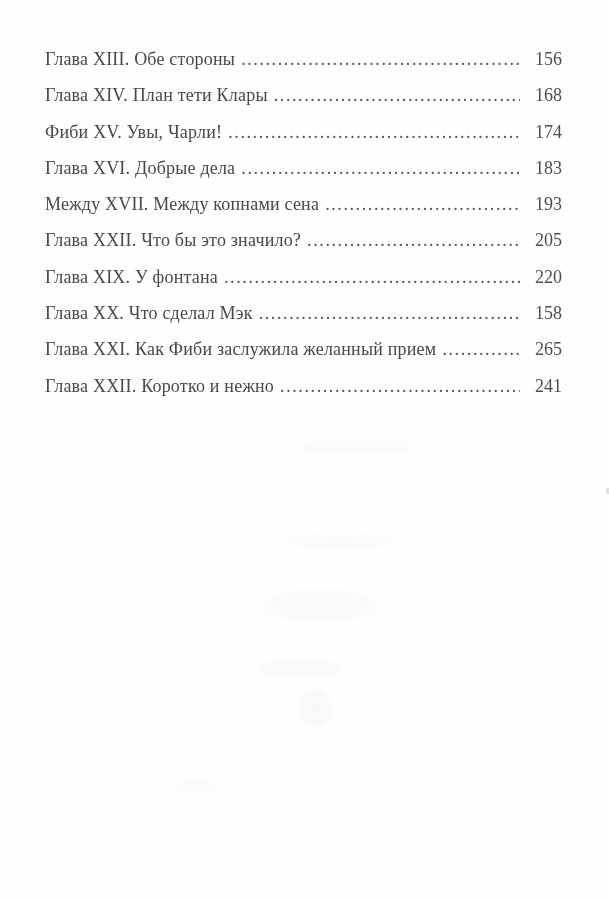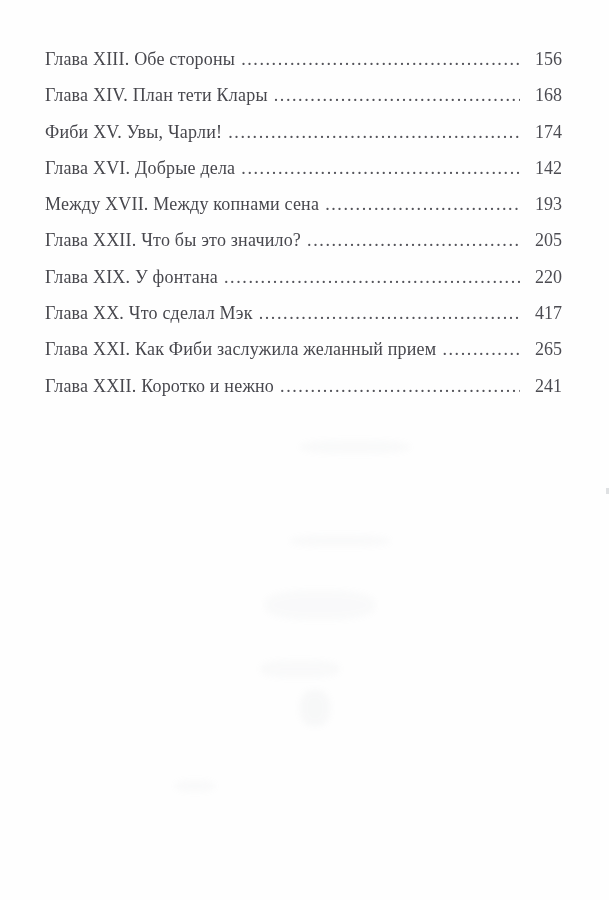--- a/index.html
+++ b/index.html
@@ -96,21 +96,21 @@
 
   <div class="toc-row">
     <span class="toc-title">Фиби XV. Увы, Чарли!</span>
     <span class="toc-dots">................................................................................................................................................................</span>
     <span class="toc-page">174</span>
   </div>
 
   <div class="toc-row">
     <span class="toc-title">Глава XVI. Добрые дела</span>
     <span class="toc-dots">................................................................................................................................................................</span>
-    <span class="toc-page">142</span>
+    <span class="toc-page">183</span>
   </div>
 
   <div class="toc-row">
     <span class="toc-title">Между XVII. Между копнами сена</span>
     <span class="toc-dots">................................................................................................................................................................</span>
     <span class="toc-page">193</span>
   </div>
 
   <div class="toc-row">
     <span class="toc-title">Глава XXII. Что бы это значило?</span>
@@ -120,21 +120,21 @@
 
   <div class="toc-row">
     <span class="toc-title">Глава XIX. У фонтана</span>
     <span class="toc-dots">................................................................................................................................................................</span>
     <span class="toc-page">220</span>
   </div>
 
   <div class="toc-row">
     <span class="toc-title">Глава XX. Что сделал Мэк</span>
     <span class="toc-dots">................................................................................................................................................................</span>
-    <span class="toc-page">417</span>
+    <span class="toc-page">158</span>
   </div>
 
   <div class="toc-row">
     <span class="toc-title">Глава XXI. Как Фиби заслужила желанный прием</span>
     <span class="toc-dots">................................................................................................................................................................</span>
     <span class="toc-page">265</span>
   </div>
 
   <div class="toc-row">
     <span class="toc-title">Глава XXII. Коротко и нежно</span>

